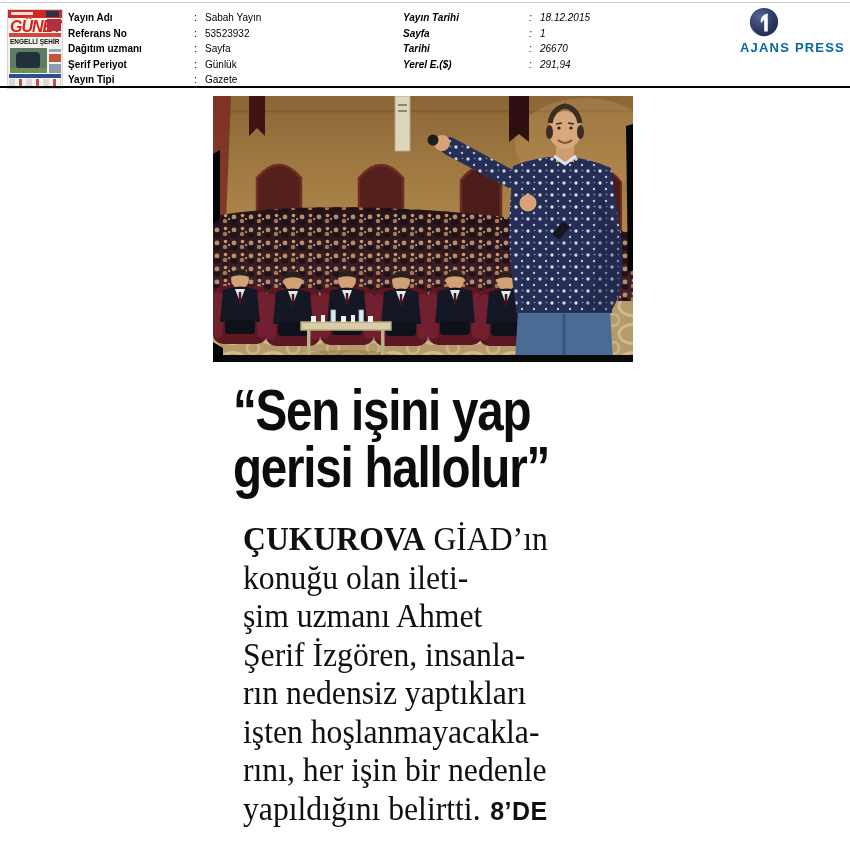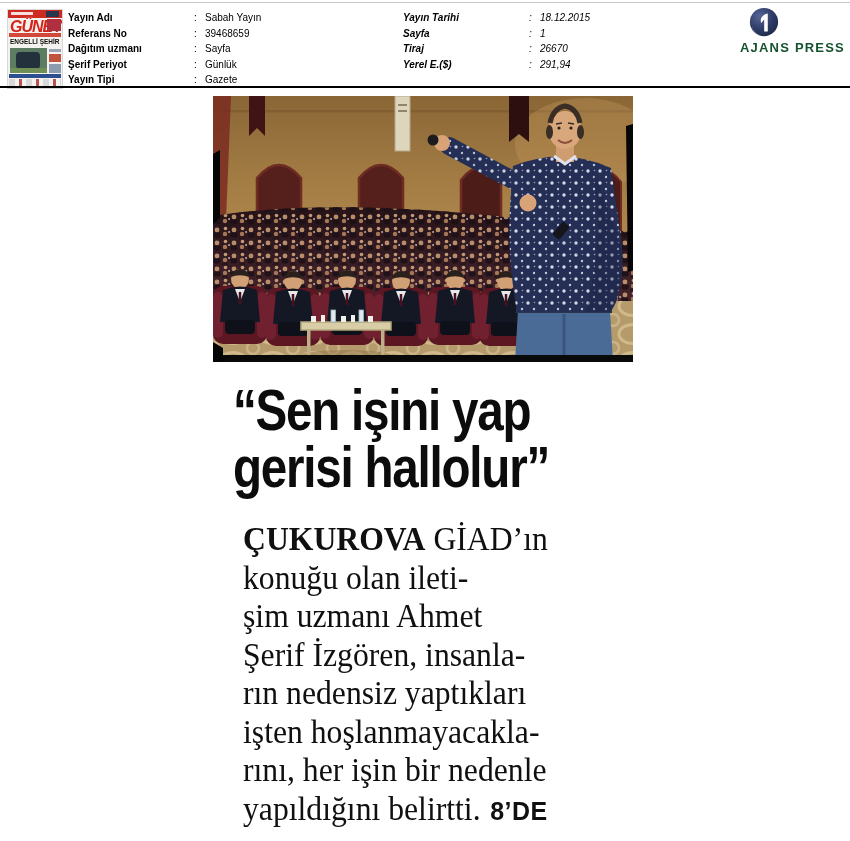--- a/index.html
+++ b/index.html
@@ -33,21 +33,21 @@
           background:repeating-linear-gradient(90deg,#d8d8d8 0 6px,#f3f3f3 6px 10px,#b8524a 10px 13px,#f3f3f3 13px 17px);}
   .meta{position:absolute;top:10px;font-size:10px;line-height:15.6px;}
   #meta-left{left:68px;}
   #meta-right{left:403px;font-style:italic;}
   .meta-row{display:flex;}
   .meta-label{width:126px;font-weight:bold;}
   .meta-colon{width:11px;text-align:left;}
   .logo{position:absolute;left:740px;top:7px;width:105px;}
   .logo-globe{position:absolute;left:8px;top:0;}
   .logo-text{position:absolute;left:0;top:33px;font-weight:bold;font-size:13px;
-             letter-spacing:1.2px;color:#14532d;white-space:nowrap;}
+             letter-spacing:1.2px;color:#0369a1;white-space:nowrap;}
   .rule{position:absolute;top:86px;left:0;width:850px;height:2px;background:#000;}
   
   .photo{position:absolute;left:213px;top:96px;width:420px;height:266px;}
   .headline{position:absolute;left:233px;top:381px;
             font-weight:bold;font-size:58px;line-height:57px;letter-spacing:-1.5px;
             color:#0c0c0c;white-space:nowrap;
             transform:scaleX(.82);transform-origin:left top;}
   .body-text{position:absolute;left:243px;top:520px;
              font-family:"Liberation Serif", serif;font-size:33px;line-height:38.5px;
              color:#101010;white-space:nowrap;
@@ -83,21 +83,21 @@
 
 <div class="meta" id="meta-left">
   <div class="meta-row">
     <span class="meta-label">Yayın Adı</span>
     <span class="meta-colon">:</span>
     <span class="meta-value">Sabah Yayın</span>
   </div>
   <div class="meta-row">
     <span class="meta-label">Referans No</span>
     <span class="meta-colon">:</span>
-    <span class="meta-value">39468659</span>
+    <span class="meta-value">53523932</span>
   </div>
   <div class="meta-row">
     <span class="meta-label">Dağıtım uzmanı</span>
     <span class="meta-colon">:</span>
     <span class="meta-value">Sayfa</span>
   </div>
   <div class="meta-row">
     <span class="meta-label">Şerif Periyot</span>
     <span class="meta-colon">:</span>
     <span class="meta-value">Günlük</span>
@@ -114,21 +114,21 @@
     <span class="meta-label">Yayın Tarihi</span>
     <span class="meta-colon">:</span>
     <span class="meta-value">18.12.2015</span>
   </div>
   <div class="meta-row">
     <span class="meta-label">Sayfa</span>
     <span class="meta-colon">:</span>
     <span class="meta-value">1</span>
   </div>
   <div class="meta-row">
-    <span class="meta-label">Tiraj</span>
+    <span class="meta-label">Tarihi</span>
     <span class="meta-colon">:</span>
     <span class="meta-value">26670</span>
   </div>
   <div class="meta-row">
     <span class="meta-label">Yerel E.($)</span>
     <span class="meta-colon">:</span>
     <span class="meta-value">291,94</span>
   </div>
 </div>
 

